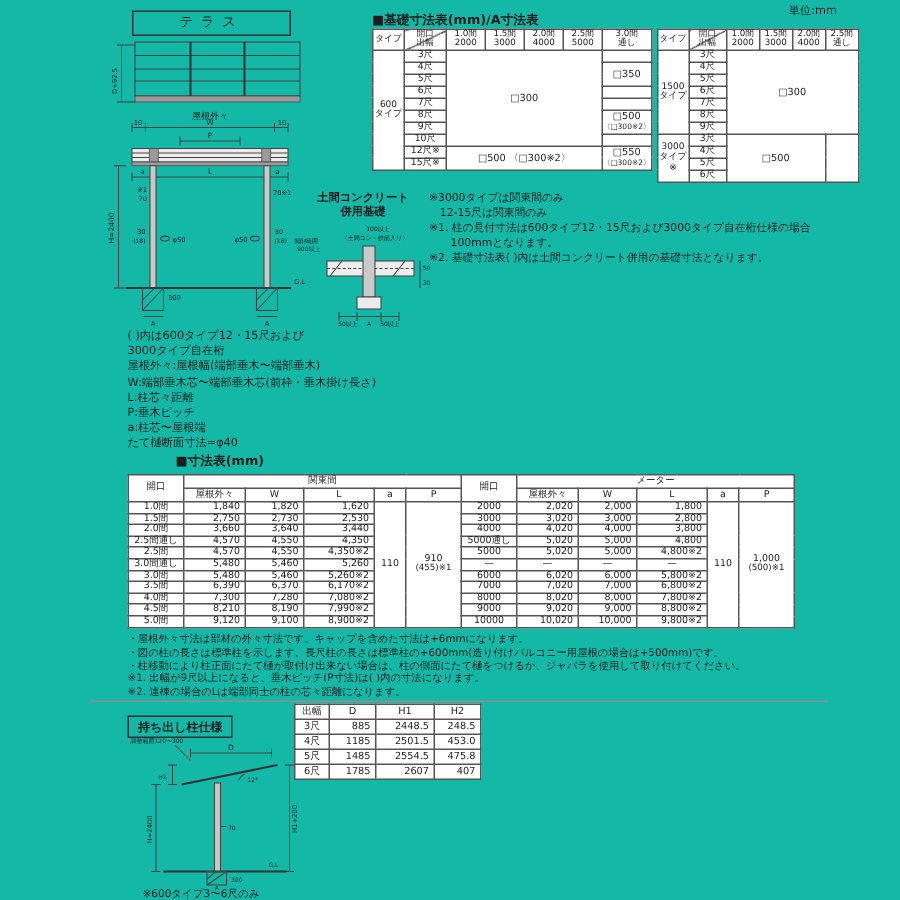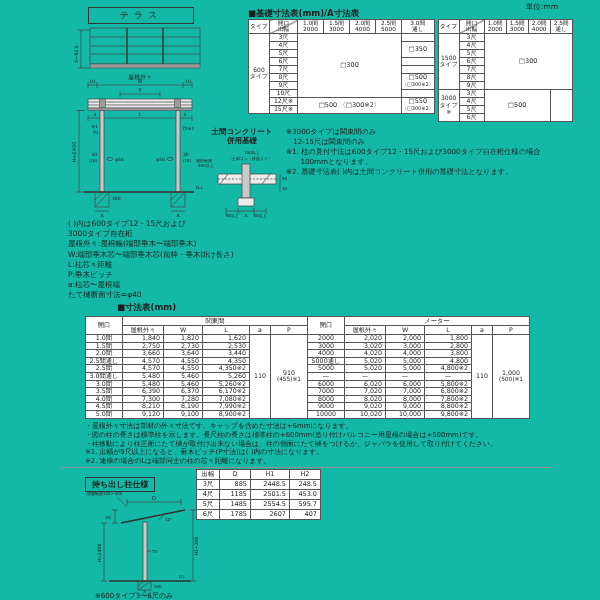--- a/index.html
+++ b/index.html
@@ -6,21 +6,21 @@
   #page{position:relative;width:600px;height:600px;background:#14b8a6;overflow:hidden;
         font-family:"DejaVu Sans",sans-serif;color:#1c1c1c;}
   .abs{position:absolute;}
   
   .terrace-box{left:88px;top:7px;width:104px;height:15px;border:1px solid #333;
                font-size:9px;font-weight:normal;text-align:center;line-height:15px;letter-spacing:5px;}
   .unit{right:42px;top:2px;font-size:7.5px;}
   .f-title{left:248px;top:8px;font-size:8.5px;font-weight:bold;}
   .f-tables{left:248px;top:19px;display:flex;gap:3px;align-items:flex-start;}
   .notes-right{left:286px;top:127px;width:278px;font-size:7.2px;line-height:10px;}
-  .legend{left:68px;top:219px;width:230px;font-size:7.5px;line-height:10.2px;}
+  .legend{left:85px;top:219px;width:230px;font-size:7.5px;line-height:10.2px;}
   .doma{left:196px;top:127px;width:92px;}
   .doma-title{font-size:7.5px;font-weight:bold;text-align:center;line-height:9px;}
   .main{left:85px;top:302px;width:460px;}
   .d-title{font-size:8.5px;font-weight:bold;margin-bottom:2px;padding-left:32px;}
   .notes{margin-top:3px;font-size:6.9px;line-height:8.9px;}
   .rule{left:60px;top:467px;width:492px;border-top:1px solid #909090;height:0;}
   .bottom{left:85px;top:472px;width:470px;height:127px;}
   .c-title{display:inline-block;border:1px solid #333;padding:1px 6px;font-size:8px;font-weight:bold;}
   .c-note{position:absolute;left:10px;top:119px;font-size:7px;}
   
@@ -501,21 +501,21 @@
           <tr>
             <td class="rh">4尺</td>
             <td>1185</td>
             <td>2501.5</td>
             <td>453.0</td>
           </tr>
           <tr>
             <td class="rh">5尺</td>
             <td>1485</td>
             <td>2554.5</td>
-            <td>595.7</td>
+            <td>475.8</td>
           </tr>
           <tr>
             <td class="rh">6尺</td>
             <td>1785</td>
             <td>2607</td>
             <td>407</td>
           </tr>
         </tbody>
       </table>
     <div class="c-note">※600タイプ3〜6尺のみ</div>

